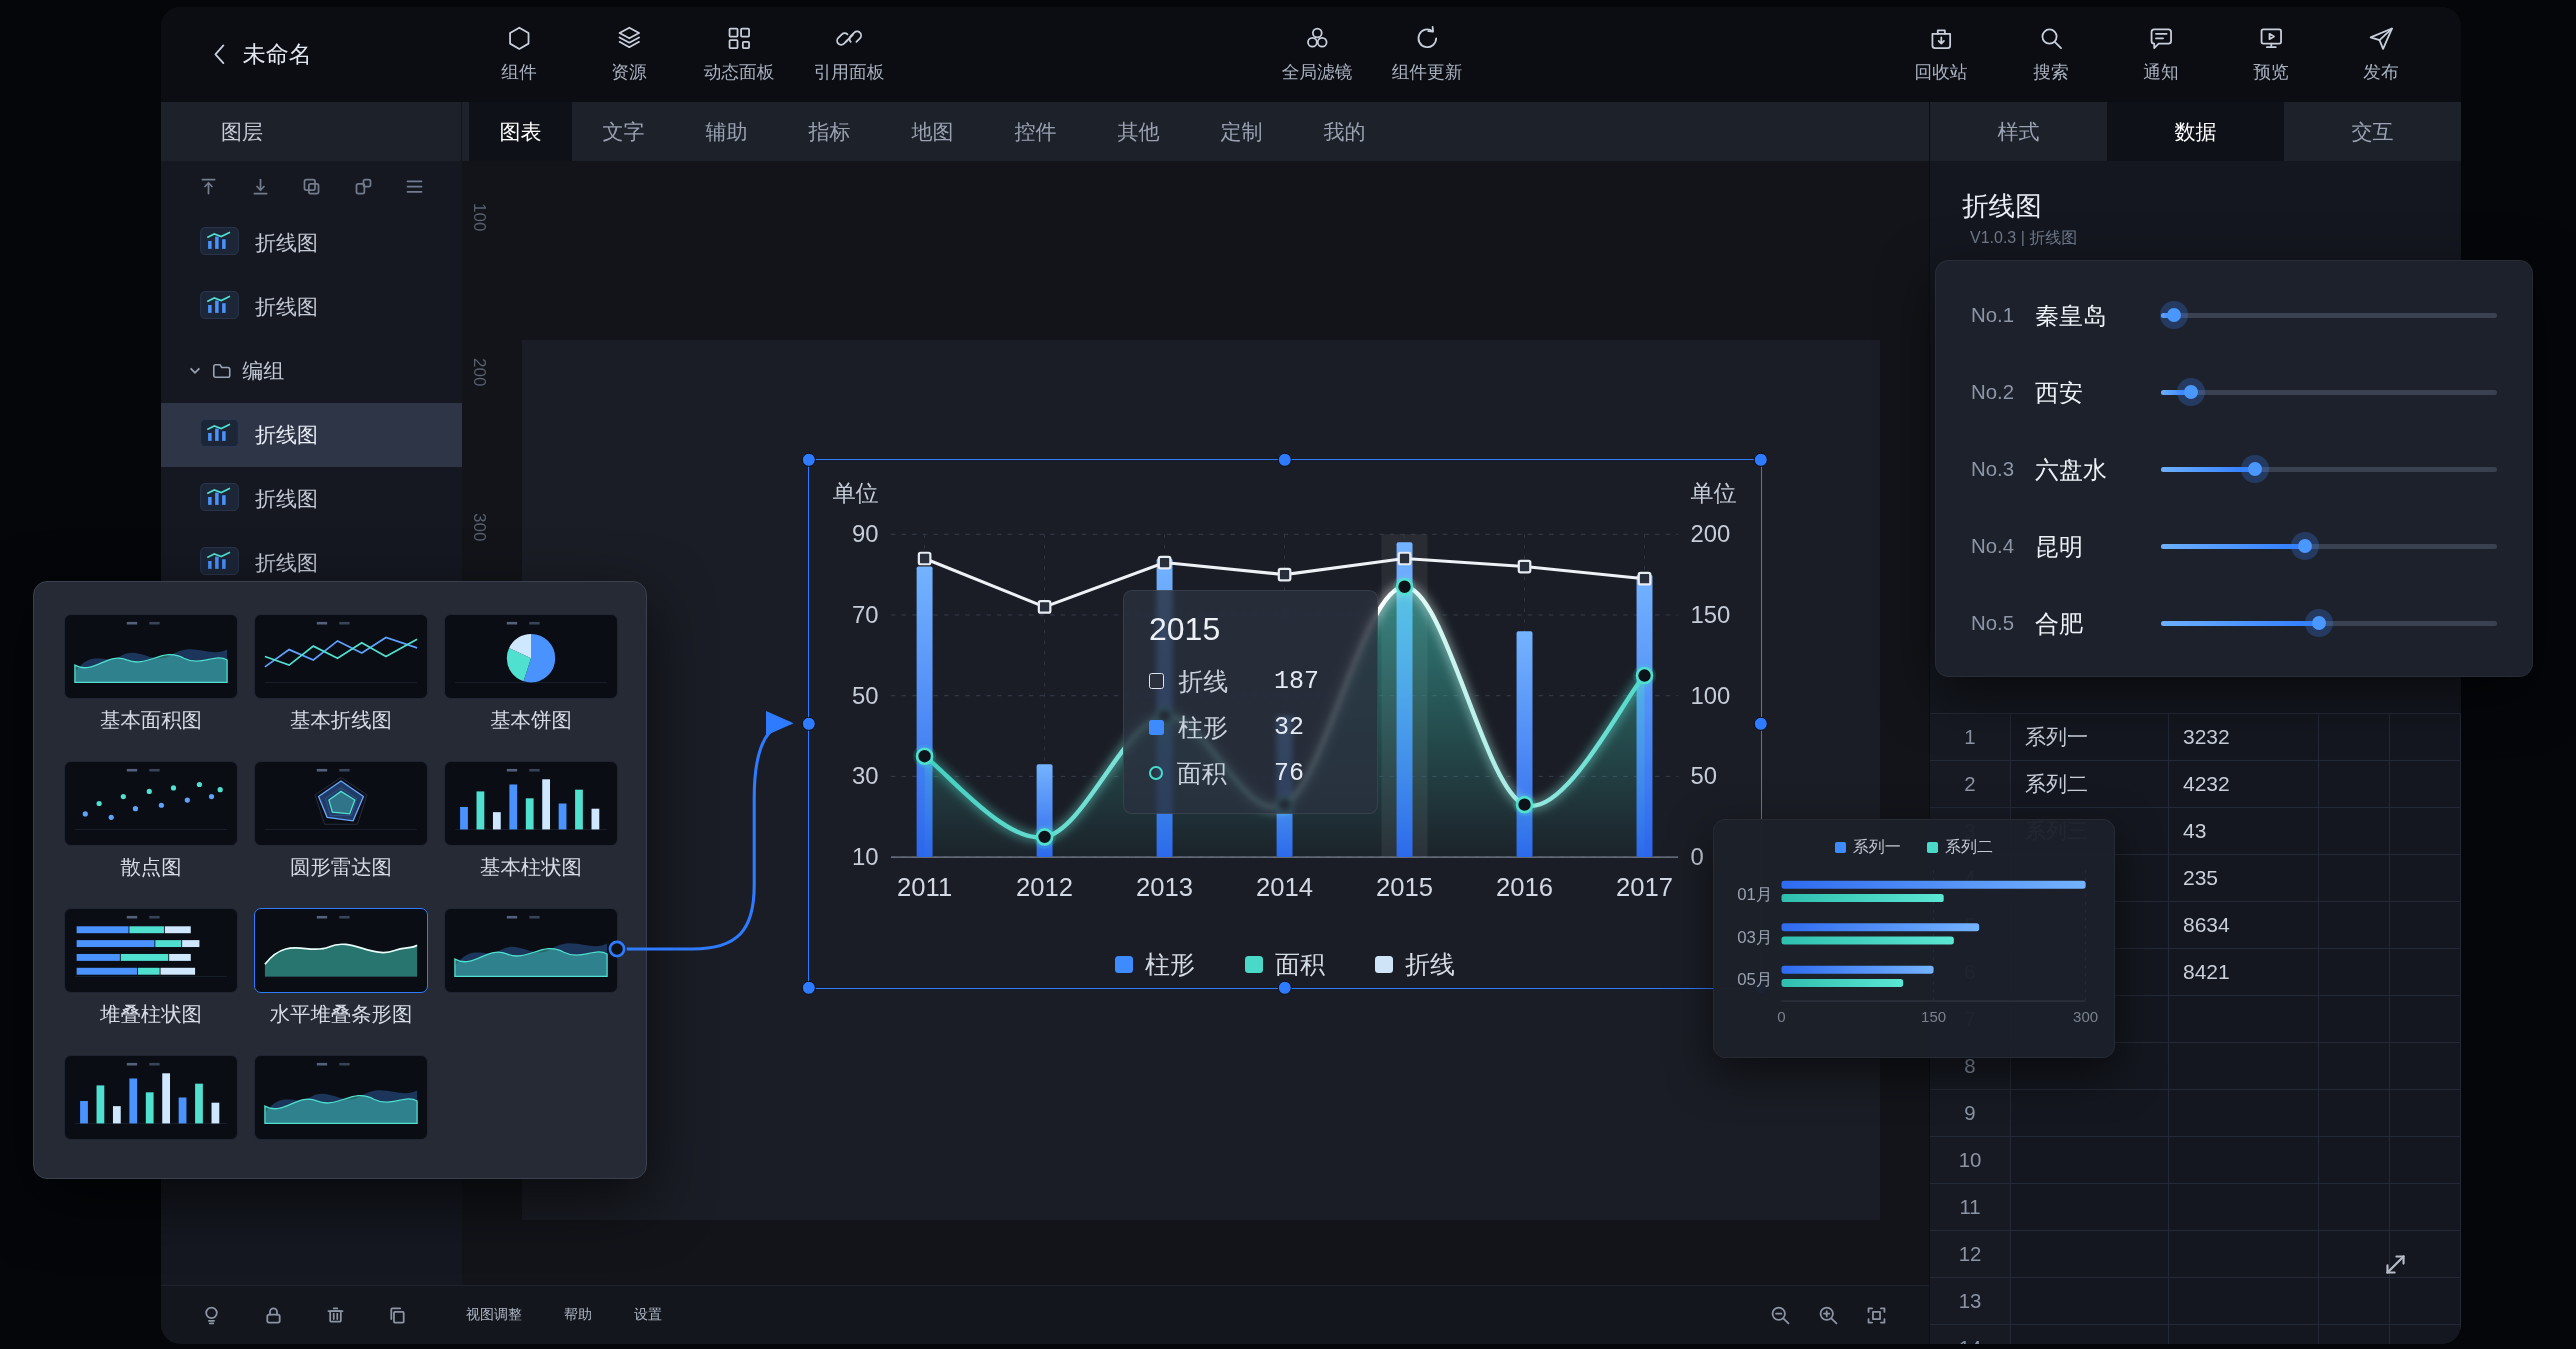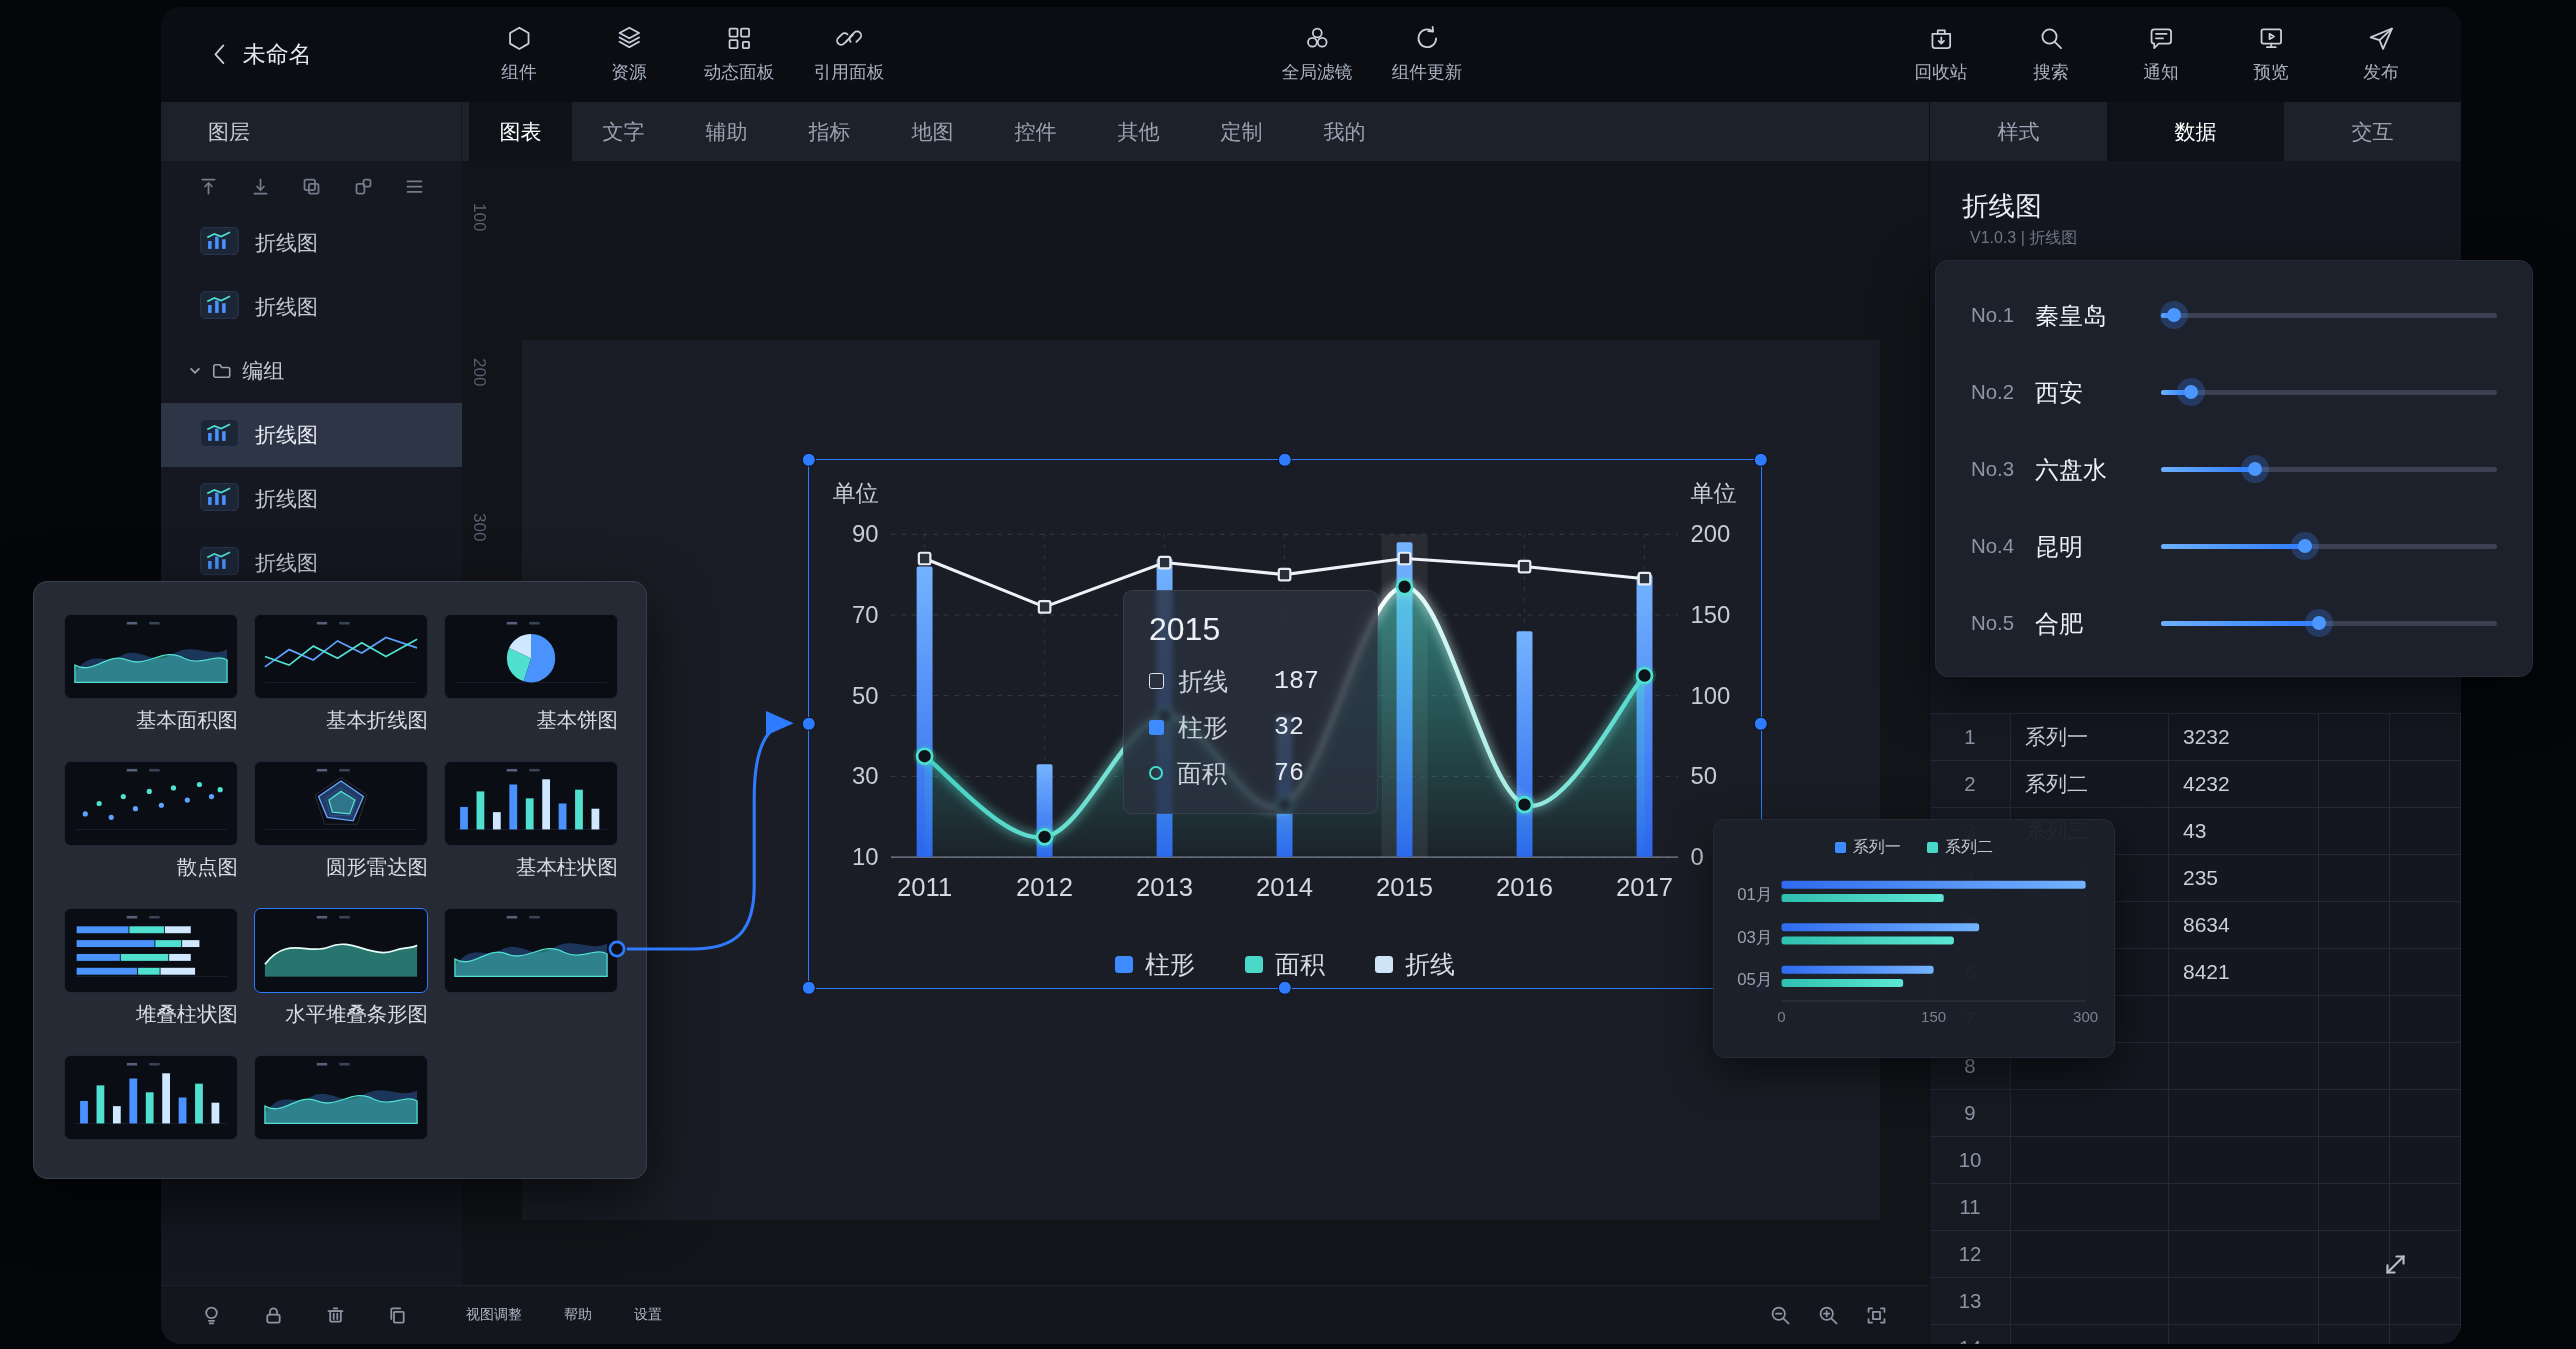--- a/index.html
+++ b/index.html
@@ -15,21 +15,21 @@
   .tb-group.left{margin-left:85px;}
   .tb-group.mid{margin-left:auto;margin-right:404px;}
   .tb-group.right{margin-right:25px;}
   .tb-tool{min-width:103px;display:flex;flex-direction:column;align-items:center;gap:8px;cursor:pointer;padding:0 3.5px;}
   .tb-tool .lbl{font-size:17.7px;color:#aab2c0;white-space:nowrap;}
   .ic{stroke:#c9d0dc;fill:none;stroke-width:2;stroke-linecap:round;stroke-linejoin:round;}
   
   .body-row{flex:1;display:flex;min-height:0;}
   .main-col{width:1769px;display:flex;flex-direction:column;min-height:0;}
   .header-row{height:59px;display:flex;flex:none;}
-  .sidebar-header{width:301px;background:#1d212a;display:flex;align-items:center;padding-left:47px;
+  .sidebar-header{width:301px;background:#1d212a;display:flex;align-items:center;padding-left:60px;
                   font-size:21px;color:#c7cdd8;box-sizing:border-box;border-right:0.9px solid #121419;}
   .tabs-row{flex:1;background:#1d212a;display:flex;align-items:stretch;padding-left:7px;}
   .ctab{width:103px;display:flex;align-items:center;justify-content:center;font-size:21px;color:#9aa2b2;cursor:pointer;}
   .ctab.active{background:#0e1117;color:#ffffff;}
   .content-row{flex:1;display:flex;min-height:0;}
   
   .sidebar{width:301px;background:#151821;flex:none;display:flex;flex-direction:column;}
   .sb-toolbar{height:50px;display:flex;align-items:center;justify-content:space-between;padding:0 37px;}
   .sb-toolbar .tico{stroke:#737c8d;fill:none;stroke-width:2;stroke-linecap:round;cursor:pointer;}
   .layer-item,.layer-group{height:64px;display:flex;align-items:center;gap:16px;cursor:pointer;}
@@ -82,21 +82,21 @@
   .expand-ic{position:absolute;left:453px;top:1091px;cursor:pointer;}
   
   .lib-panel{position:absolute;left:33px;top:581px;width:614px;height:598px;background:#262a34;border-radius:14px;
              border:0.9px solid #3a404d;box-shadow:0 21px 62px rgba(0,0,0,0.65);z-index:6;
              padding:32px 30px;box-sizing:border-box;overflow:hidden;}
   .lib-grid{display:grid;grid-template-columns:repeat(3,174px);gap:30px 16px;}
   .lib-cell{cursor:pointer;}
   .lib-thumb{width:174px;height:85px;background:#0a0d13;border-radius:7px;border:0.9px solid #202634;
              overflow:hidden;box-sizing:border-box;}
   .lib-cell.selected .lib-thumb{border:1.8px solid #2e7bff;}
-  .lib-label{margin-top:7px;text-align:right;font-size:20.4px;color:#d6dce6;height:25px;}
+  .lib-label{margin-top:7px;text-align:center;font-size:20.4px;color:#d6dce6;height:25px;}
   
   .slider-panel{position:absolute;left:1935px;top:260px;width:598px;height:417px;background:rgba(30,34,44,0.97);
                 border-radius:14px;border:0.9px solid rgba(255,255,255,0.05);box-shadow:0 17.7px 53px rgba(0,0,0,0.55);
                 z-index:8;padding:16px 0;box-sizing:border-box;}
   .slider-row{height:77px;display:flex;align-items:center;padding:0 35px;}
   .s-no{width:64px;font-size:20.4px;color:#8d96a7;flex:none;}
   .s-city{width:117px;font-size:24px;color:#eef2f8;flex:none;}
   .s-track{position:relative;flex:1;height:5.3px;background:#3a4252;border-radius:2.7px;margin-left:8.9px;cursor:pointer;}
   .s-fill{position:absolute;left:0;top:0;bottom:0;background:linear-gradient(90deg,#6db0ff,#2e7bff);border-radius:2.7px;}
   .s-knob{position:absolute;top:50%;transform:translate(-50%,-50%);width:14px;height:14px;border-radius:50%;

